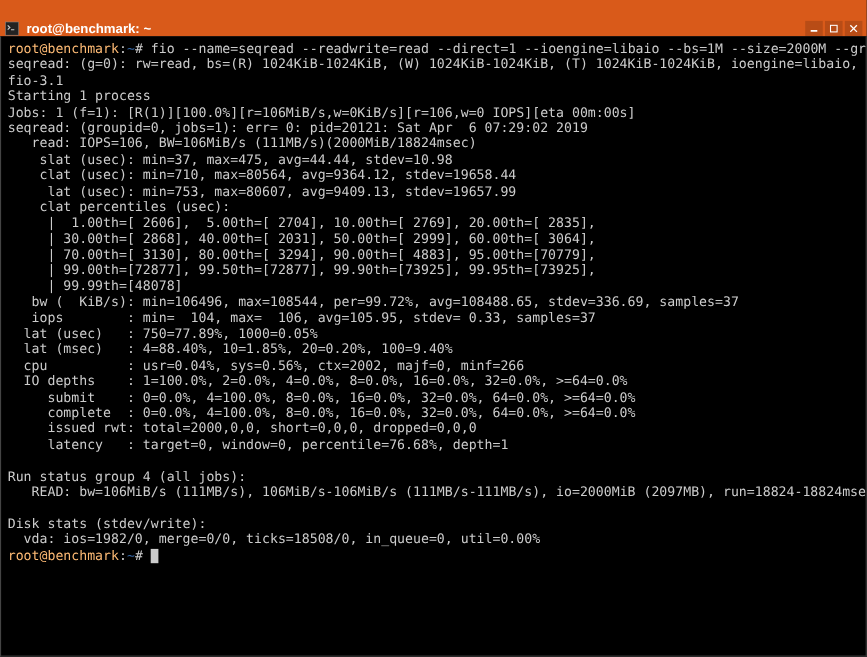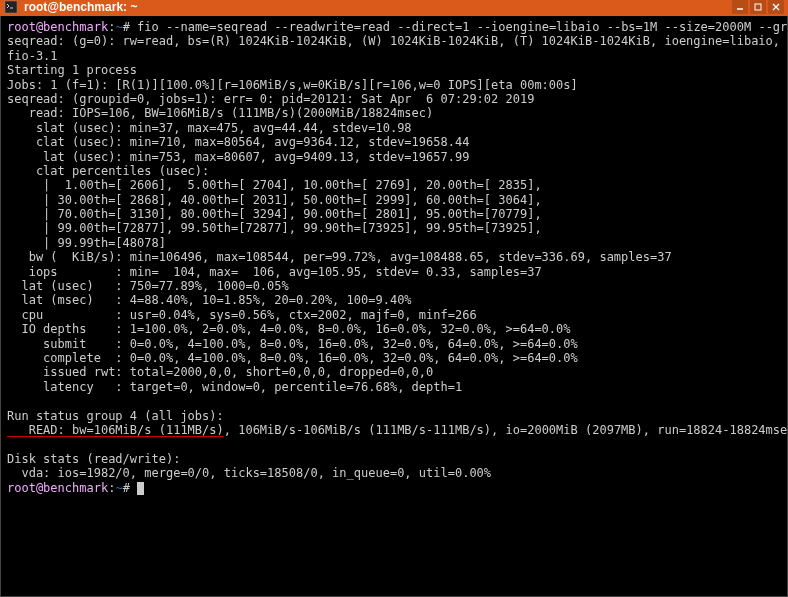--- a/index.html
+++ b/index.html
@@ -9,23 +9,23 @@
     font-size: 12px;
     width: 788px;
     height: 597px;
     overflow: hidden;
     display: flex;
     flex-direction: column;
   }
   .titlebar {
     background: #d95a1a;
     color: #fff;
-    height: 16px;
+    height: 33px;
     display: flex;
-    align-items: flex-start;
+    align-items: flex-end;
     padding: 0 4px;
     font-family: sans-serif;
     font-size: 12px;
     font-weight: bold;
   }
   .titlebar .app-icon {
     width: 14px; height: 14px;
     display: inline-flex;
     align-items: center; justify-content: center;
     margin-right: 6px;
@@ -46,25 +46,24 @@
     background: #000;
     color: #ccc;
     padding: 4px 6px;
     white-space: pre;
     line-height: 1.2;
     overflow: hidden;
     position: relative;
     border: 1px solid #444;
     border-top: none;
   }
-  .prompt-user { color: #f0abfc; text-align: right; }
+  .prompt-user { color: #fdba74; text-align: right; }
   .prompt-tilde { color: #3465a4; }
   .cmd { color: #ccc; }
   .underline-red {
-    text-decoration: underline;
     text-decoration-color: #cc0000;
     text-underline-offset: 2px;
   }
   .cursor {
     display: inline-block;
     width: 7px; height: 13px;
     background: #ccc;
     vertical-align: text-bottom;
   }
 </style>
@@ -106,33 +105,33 @@
 <span>Starting 1 process</span>
 <span>Jobs: 1 (f=1): [R(1)][100.0%][r=106MiB/s,w=0KiB/s][r=106,w=0 IOPS][eta 00m:00s]</span>
 <span>seqread: (groupid=0, jobs=1): err= 0: pid=20121: Sat Apr  6 07:29:02 2019</span>
 <span>   read: IOPS=106, BW=106MiB/s (111MB/s)(2000MiB/18824msec)</span>
 <span>    slat (usec): min=37, max=475, avg=44.44, stdev=10.98</span>
 <span>    clat (usec): min=710, max=80564, avg=9364.12, stdev=19658.44</span>
 <span>     lat (usec): min=753, max=80607, avg=9409.13, stdev=19657.99</span>
 <span>    clat percentiles (usec):</span>
 <span>     |  1.00th=[ 2606],  5.00th=[ 2704], 10.00th=[ 2769], 20.00th=[ 2835],</span>
 <span>     | 30.00th=[ 2868], 40.00th=[ 2031], 50.00th=[ 2999], 60.00th=[ 3064],</span>
-<span>     | 70.00th=[ 3130], 80.00th=[ 3294], 90.00th=[ 2801], 95.00th=[70779],</span>
+<span>     | 70.00th=[ 3130], 80.00th=[ 3294], 90.00th=[ 4883], 95.00th=[70779],</span>
 <span>     | 99.00th=[72877], 99.50th=[72877], 99.90th=[73925], 99.95th=[73925],</span>
 <span>     | 99.99th=[48078]</span>
 <span>   bw (  KiB/s): min=106496, max=108544, per=99.72%, avg=108488.65, stdev=336.69, samples=37</span>
 <span>   iops        : min=  104, max=  106, avg=105.95, stdev= 0.33, samples=37</span>
 <span>  lat (usec)   : 750=77.89%, 1000=0.05%</span>
 <span>  lat (msec)   : 4=88.40%, 10=1.85%, 20=0.20%, 100=9.40%</span>
 <span>  cpu          : usr=0.04%, sys=0.56%, ctx=2002, majf=0, minf=266</span>
 <span>  IO depths    : 1=100.0%, 2=0.0%, 4=0.0%, 8=0.0%, 16=0.0%, 32=0.0%, &gt;=64=0.0%</span>
 <span>     submit    : 0=0.0%, 4=100.0%, 8=0.0%, 16=0.0%, 32=0.0%, 64=0.0%, &gt;=64=0.0%</span>
 <span>     complete  : 0=0.0%, 4=100.0%, 8=0.0%, 16=0.0%, 32=0.0%, 64=0.0%, &gt;=64=0.0%</span>
 <span>     issued rwt: total=2000,0,0, short=0,0,0, dropped=0,0,0</span>
 <span>     latency   : target=0, window=0, percentile=76.68%, depth=1</span>
 <span></span>
 <span>Run status group 4 (all jobs):</span>
 <span class="underline-red">   READ: bw=106MiB/s (111MB/s)</span><span>, 106MiB/s-106MiB/s (111MB/s-111MB/s), io=2000MiB (2097MB), run=18824-18824msec</span>
 <span></span>
-<span>Disk stats (read/write):</span>
+<span>Disk stats (stdev/write):</span>
 <span>  vda: ios=1982/0, merge=0/0, ticks=18508/0, in_queue=0, util=0.00%</span>
 <span><span class="prompt-user">root@benchmark</span><span>:</span><span class="prompt-tilde">~</span><span>#</span></span> <span class="cursor"></span>
 </div>
 
 </body></html>

